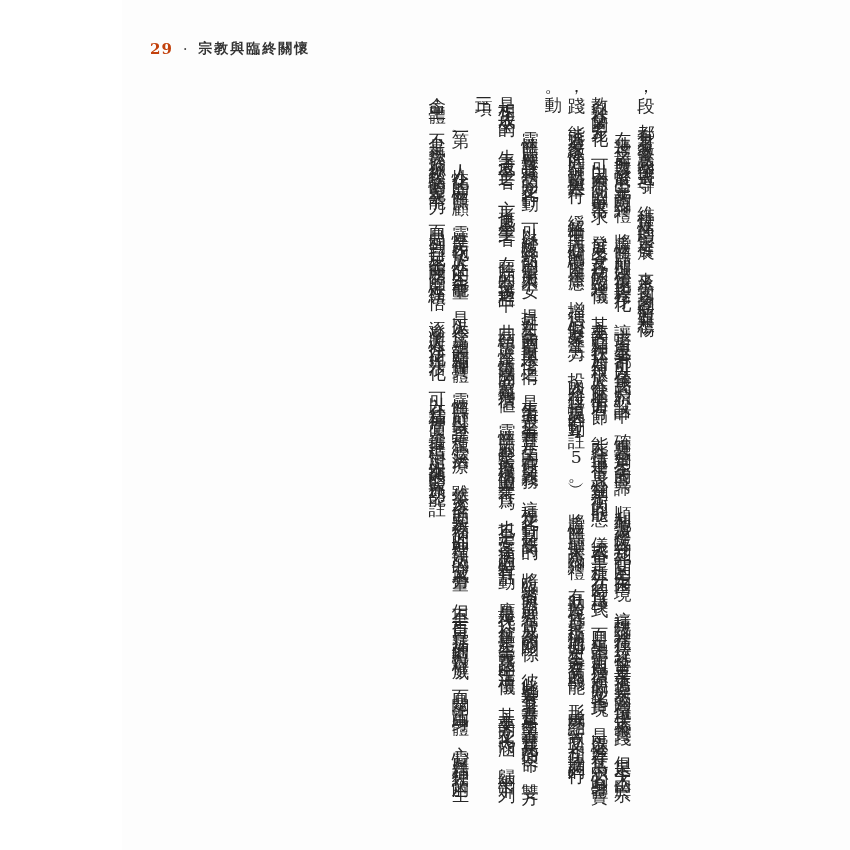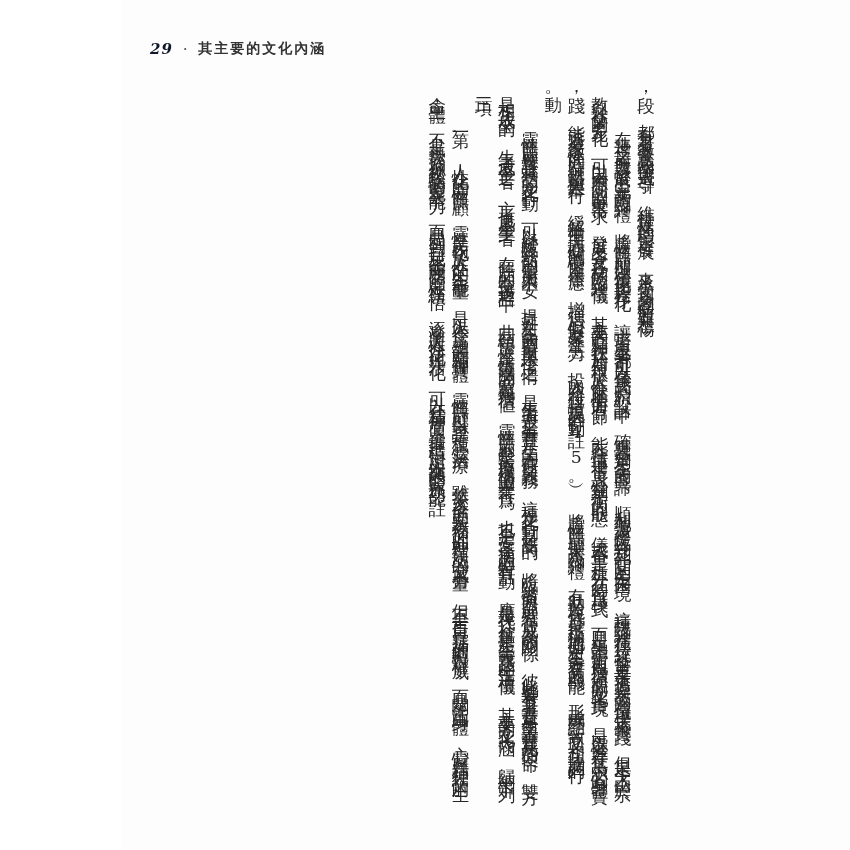--- a/index.html
+++ b/index.html
@@ -10,22 +10,22 @@
   .page-scan {
     position: absolute; left: 122px; top: 0; width: 728px; height: 850px;
     background: #fdfdfd;
   }
   .running-header {
     position: absolute; left: 150px; top: 39px; height: 20px;
     display: flex; align-items: center; gap: 10px;
     font-size: 15px; color: #333; letter-spacing: 1px;
   }
   .page-number {
-    font-family: "DejaVu Serif", serif; font-style: italic; font-weight: bold;
-    font-size: 15px; color: #0f172a;
+    font-family: "DejaVu Serif", serif; font-weight: bold;
+    font-size: 15px; color: #c2410c;
   }
   .header-dot { font-size: 14px; color: #444; }
   .book-title { font-size: 14px; font-weight: bold; color: #333; letter-spacing: 2px; }
 
   .body-text {
     position: absolute;
     right: 193px;         
     top: 83px;
     height: 696px;
     writing-mode: vertical-rl;
@@ -40,21 +40,21 @@
   .body-text p.cont  { text-indent: 0; }
 </style>
 </head>
 <body>
 
 <div class="page-scan"></div>
 
 <div class="running-header">
   <span class="page-number">29</span>
   <span class="header-dot">·</span>
-  <span class="book-title">其主要的文化內涵</span>
+  <span class="book-title">宗教與臨終關懷</span>
 </div>
 
 <div class="body-text">
   <p class="cont">段，都有著象徵意義的儀式導引，維持靈性的穩定發展，來承受切身的痛苦與悲傷。</p>
   <p class="indent">在喪禮之前應該發展出完善的臨終禮，將靈性照顧加以禮儀化與程序化，讓亡者與生者都可以在儀式的精心設計中，確實體會到生命的眞諦，順利地渡過從臨終到死亡間的生存困境。這種臨終禮在傳統社會主要是透過宗教的禮儀模式來實踐，但是今天由於宗教與社會的多元化，可以因應不同的群衆需求，發展出各式各樣的臨終禮儀，其主要的精神在於如何根於人性來順情而有節，能在合情達禮下身心達到平衡的狀態。儀式不單是一種外在的行爲模式，而是集體宇宙觀與價値觀的文化實現，是以靈性存在爲中心的身體實踐，能透過象徵性的符號體驗與奉行，緩解生理與心理的畏懼與焦慮，增強信心與凝聚注意力，投入即將付諸實現的行動（註45）。將靈性照顧擴大爲臨終禮，有助於現代群衆積極地面對生命存有的機能，形成團結一致而又相互協調的行動。</p>
   <p class="indent">靈性照顧應該是具體的文化行動，可以舒緩臨終前的焦慮與不安，提昇對生命的尊重與珍惜之情，是生者與亡者善盡其一生的責任與義務。這種文化行動是雙向的，將臨終者與照顧者結合成共命的關係，彼此都要有著善盡其生與善盡其死的使命，雙方是相互成全的，生者成全亡者，亡者也成全生者，在照顧的交接過程中，共同領悟靈性永恆圓滿的意義與價値。靈性照顧不是醫療機構的專業行爲，也不是安寧病房的特有活動，應是現代社會集體生命實踐的生活禮儀，其主要的文化內涵，歸納出下列三項：</p>
   <p class="indent">第一、人性化的靈性照顧：靈性是內化於人性的生命能量，是以人作爲主體的精神實體，靈性照顧可以說是一種心靈治療，雖然大多借助宗教信仰的神聖領域的交感力量，但不是盲目崇拜神的絕對權威，而是關注由身體、心靈與精神結合的生命主體，不是熱衷於神祕經驗的靈異能力，而是回到自我生命開啓的靈性領悟，逐漸將人性淨化與活化，可以在精神層面上發揮出穩定與安撫的醫療功能（註</p>
 </div>
 
 </body></html>

